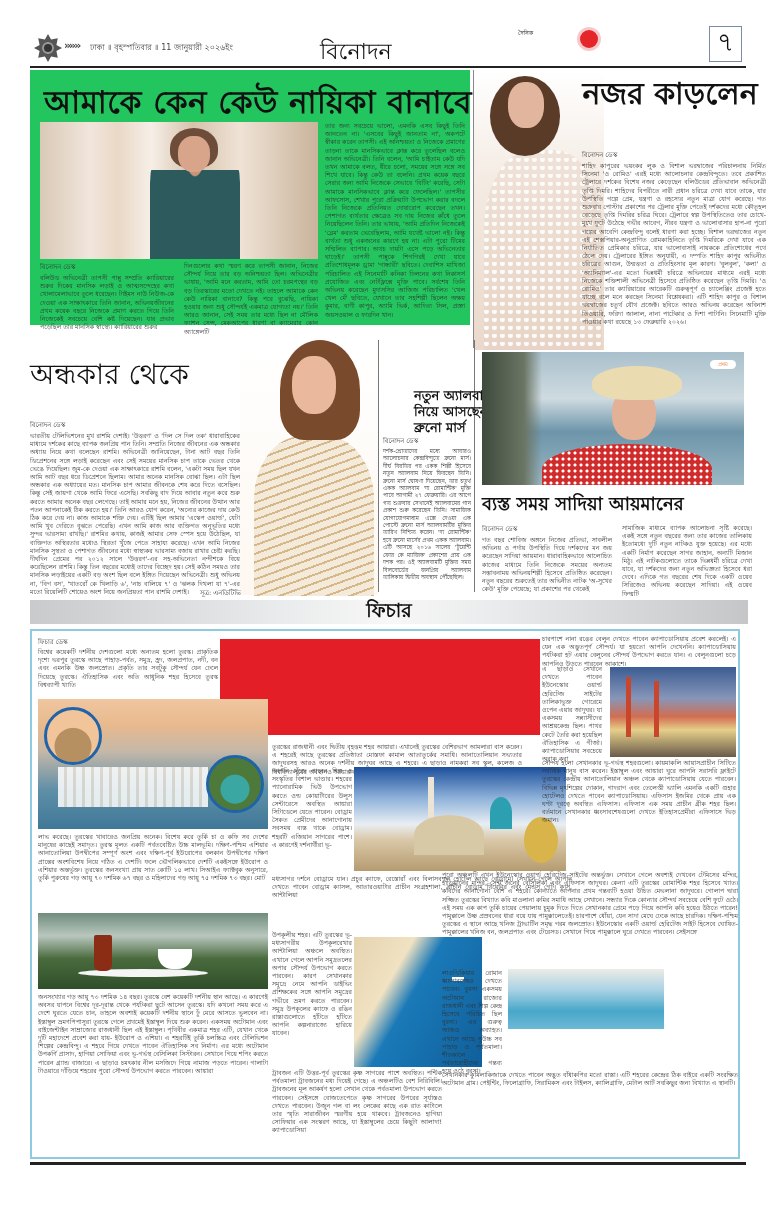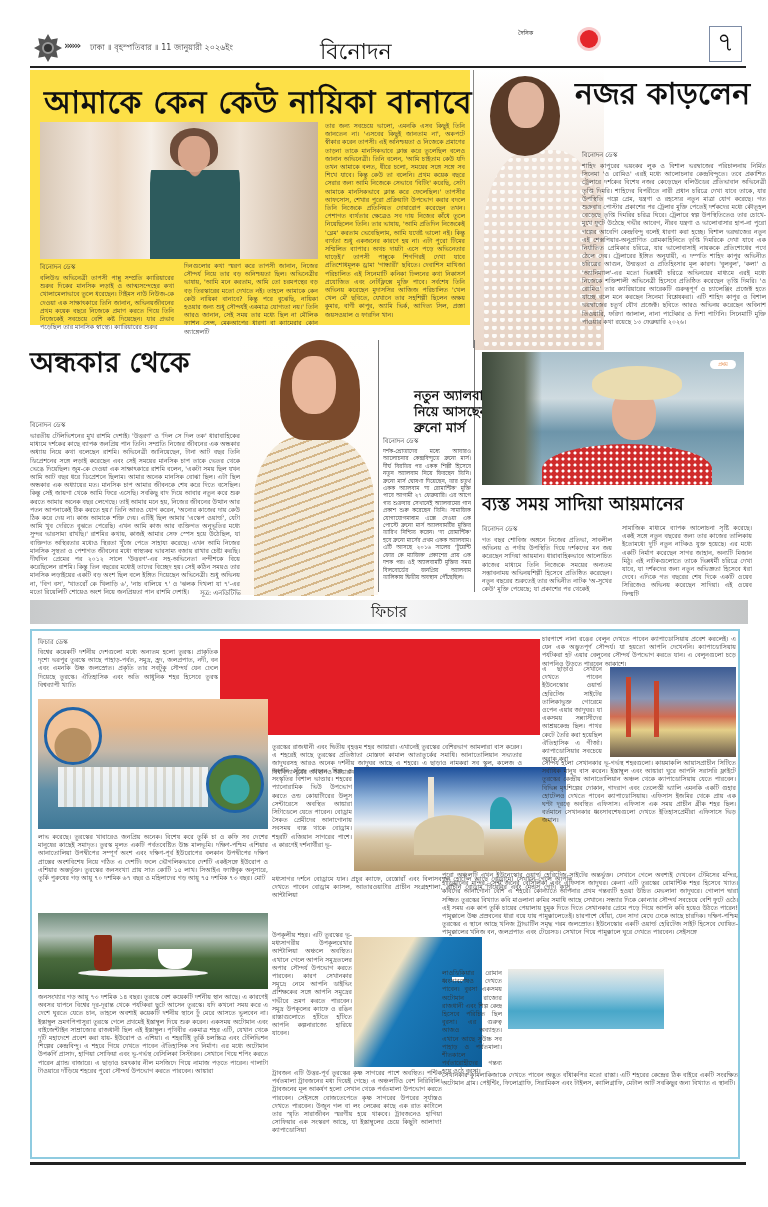--- a/index.html
+++ b/index.html
@@ -20,44 +20,44 @@
   .mh-logo .name { position: absolute; left: 0; top: 8px; font-size: 22px; font-weight: bold; color: #1a1a1a; font-family: "DejaVu Serif", serif; text-shadow: 1px 1px 0 #888; letter-spacing: -1px; }
   .mh-pageno { position: absolute; left: 679px; top: 0; width: 33px; height: 36px; border: 1px solid #7d8ca6; display: flex; align-items: center; justify-content: center; font-size: 26px; color: #111; font-family: "DejaVu Sans", sans-serif; }
   .mh-rule { position: absolute; left: 30px; top: 66px; width: 716px; height: 2px; background: #222; }
 
   
   .byline { font-size: 6.5px; color: #333; font-family: "DejaVu Sans", sans-serif; margin-bottom: 1px; }
   .body-text { font-size: 6.2px; line-height: 8.2px; color: #333; font-family: "DejaVu Sans", sans-serif; text-align: justify; }
   .photo { position: absolute; overflow: hidden; }
 
   
-  .s1 { position: absolute; left: 30px; top: 70px; width: 440px; height: 255px; background: #fde047; }
+  .s1 { position: absolute; left: 30px; top: 70px; width: 440px; height: 255px; background: #22c55e; }
   .s1 .headline { position: absolute; left: 14px; top: 8px; width: 420px; font-size: 31px; font-family: "DejaVu Sans", sans-serif; color: #111; letter-spacing: 0.5px; white-space: nowrap; }
   .s1 .photo { left: 10px; top: 52px; width: 278px; height: 137px; background: linear-gradient(90deg,#d9c9b6 0%, #f1e6dc 18%, #ead8c6 28%, #f6efe7 40%, #d7c2ac 55%, #efe3d6 72%, #c9b39b 100%); }
   .s1 .photo .figure { position: absolute; left: 110px; top: 10px; width: 90px; height: 127px; background: radial-gradient(ellipse at 50% 18%, #c9937a 0 14%, transparent 15%), linear-gradient(180deg, transparent 0 30%, #2d5b5d 30% 100%); border-radius: 40% 40% 0 0; }
   .s1 .photo .hair { position: absolute; left: 130px; top: 6px; width: 48px; height: 40px; background: #6e4c3a; border-radius: 50% 50% 40% 40%; }
   .s1 .photo .face { position: absolute; left: 138px; top: 14px; width: 32px; height: 36px; background: #d8a58b; border-radius: 45%; }
   .s1 .col-right { position: absolute; left: 295px; top: 52px; width: 140px; }
   .s1 .col-bl { position: absolute; left: 10px; top: 192px; width: 134px; }
   .s1 .col-bm { position: absolute; left: 154px; top: 192px; width: 134px; }
 
   
   .s2 { position: absolute; left: 470px; top: 70px; width: 298px; height: 280px; }
   .s2 .divider { position: absolute; left: 3px; top: 0; width: 1px; height: 278px; background: #888; }
   .s2 .photo { left: 4px; top: 0; width: 130px; height: 280px; background: linear-gradient(180deg,#fff 0%, #f4ebe3 40%, #ead8cb 100%); }
   .s2 .photo .hair { position: absolute; left: 16px; top: 6px; width: 70px; height: 80px; border-radius: 50%; background: #5a3b28; }
   .s2 .photo .face { position: absolute; left: 34px; top: 12px; width: 36px; height: 46px; border-radius: 45%; background: #e1b59e; }
   .s2 .photo .gown { position: absolute; left: 10px; top: 80px; width: 118px; height: 200px; border-radius: 40% 40% 0 0; background: radial-gradient(circle at 30% 20%, #fdfbf8 0 2px, transparent 3px) 0 0/8px 8px, linear-gradient(180deg,#efe2d8,#e7d4c6); }
-  .s2 .headline { position: absolute; left: 105px; top: 4px; width: 190px; font-size: 30px; line-height: 40px; font-family: "DejaVu Sans", sans-serif; color: #111; }
+  .s2 .headline { position: absolute; left: 105px; top: 4px; width: 190px; font-size: 30px; line-height: 40px; font-family: "DejaVu Sans", sans-serif; color: #111; text-align: center; }
   .s2 .headline .l2 { padding-left: 6px; }
   .s2 .text { position: absolute; left: 112px; top: 80px; width: 184px; }
 
   
   .s3 { position: absolute; left: 30px; top: 340px; width: 272px; height: 262px; }
-  .s3 .headline { position: absolute; left: 0; top: 4px; width: 270px; font-size: 28px; line-height: 38px; font-family: "DejaVu Sans", sans-serif; font-weight: bold; color: #111; }
+  .s3 .headline { position: absolute; left: 0; top: 16px; width: 270px; font-size: 28px; line-height: 38px; font-family: "DejaVu Sans", sans-serif; font-weight: normal; color: #111; }
   .s3 .text { position: absolute; left: 0; top: 80px; width: 210px; }
   .s3 .credit { position: absolute; left: 170px; top: 248px; font-size: 6.5px; font-family: "DejaVu Sans", sans-serif; color: #333; }
   .rashmi-photo { position: absolute; left: 240px; top: 340px; width: 138px; height: 255px; background: linear-gradient(180deg,#fff 0%, #fdf7f0 100%); }
   .rashmi-photo .hair { position: absolute; left: 40px; top: 0; width: 80px; height: 100px; border-radius: 50% 50% 30% 30%; background: #7a4a2c; }
   .rashmi-photo .face { position: absolute; left: 52px; top: 16px; width: 44px; height: 58px; border-radius: 45%; background: #eab89c; }
   .rashmi-photo .dress { position: absolute; left: 14px; top: 96px; width: 120px; height: 160px; border-radius: 40% 40% 0 0; background: repeating-linear-gradient(160deg,#f3ead9 0 6px,#d5b78a 6px 8px); }
 
   
   .s4 { position: absolute; left: 383px; top: 340px; width: 90px; height: 255px; }
   .s4 .rule-l { position: absolute; left: -5px; top: 0; width: 1px; height: 252px; background: #777; }
@@ -73,21 +73,21 @@
   .s5 .photo .hat { position: absolute; left: 110px; top: 14px; width: 90px; height: 34px; border-radius: 50% 50% 40% 40%; background: #eadcb0; }
   .s5 .photo .face { position: absolute; left: 130px; top: 36px; width: 44px; height: 52px; border-radius: 45%; background: #e3b196; }
   .s5 .photo .dress { position: absolute; left: 60px; top: 92px; width: 170px; height: 50px; border-radius: 50% 50% 0 0; background: radial-gradient(circle, #fff 0 1px, transparent 2px) 0 0/6px 6px, #d02c2c; }
   .s5 .photo .badge { position: absolute; right: 8px; top: 8px; width: 26px; height: 9px; border-radius: 5px; background: #fff; font-size: 5px; color: #e07020; text-align: center; line-height: 9px; font-family: "DejaVu Sans", sans-serif; }
   .s5 .headline { position: absolute; left: 8px; top: 138px; width: 270px; font-size: 18px; font-family: "DejaVu Sans", sans-serif; color: #111; white-space: nowrap; }
   .s5 .col-l { position: absolute; left: 8px; top: 172px; width: 130px; }
   .s5 .col-r { position: absolute; left: 148px; top: 172px; width: 130px; }
 
   
   .feature-band { position: absolute; left: 30px; top: 600px; width: 718px; height: 24px; background: linear-gradient(90deg,#c8cacb 0%, #eaebec 35%, #f7f7f7 50%, #eaebec 65%, #c4c6c7 100%); display: flex; align-items: center; justify-content: center; }
-  .feature-band span { font-size: 15px; font-family: "DejaVu Sans", sans-serif; color: #111; }
+  .feature-band span { font-size: 19px; font-family: "DejaVu Sans", sans-serif; color: #111; font-weight: bold; }
 
   
   .feature { position: absolute; left: 30px; top: 629px; width: 710px; height: 530px; border: 2px solid #8fcbe0; }
   .feature .bottom-rule { position: absolute; left: -2px; bottom: -8px; width: 716px; height: 3px; background: #222; }
   .f-byline { position: absolute; left: 6px; top: 6px; }
   .f-intro { position: absolute; left: 6px; top: 17px; width: 180px; }
   .f-headline { position: absolute; left: 188px; top: 8px; width: 320px; height: 96px; background: #e31e26; color: #fff; font-family: "DejaVu Sans", sans-serif; font-size: 30px; line-height: 40px; text-align: center; padding-top: 6px; }
   .f-photo-main { left: 6px; top: 68px; width: 230px; height: 130px; background: linear-gradient(180deg,#f0c6a0 0%, #e8b98d 20%, #c6b8a8 40%, #5f8fa8 70%, #3f7897 100%); }
   .f-photo-main .mosque-circle { position: absolute; left: 6px; top: 8px; width: 58px; height: 58px; border-radius: 50%; border: 3px solid #1f63a8; background: radial-gradient(circle at 50% 70%, #b79062 0 18px, #f2c49a 19px); }
   .f-photo-main .lake-circle { position: absolute; left: 168px; top: 56px; width: 58px; height: 58px; border-radius: 50%; border: 3px solid #1f63a8; background: radial-gradient(circle at 50% 60%, #3aa7a2 0 14px, #4d7a3a 15px); }

